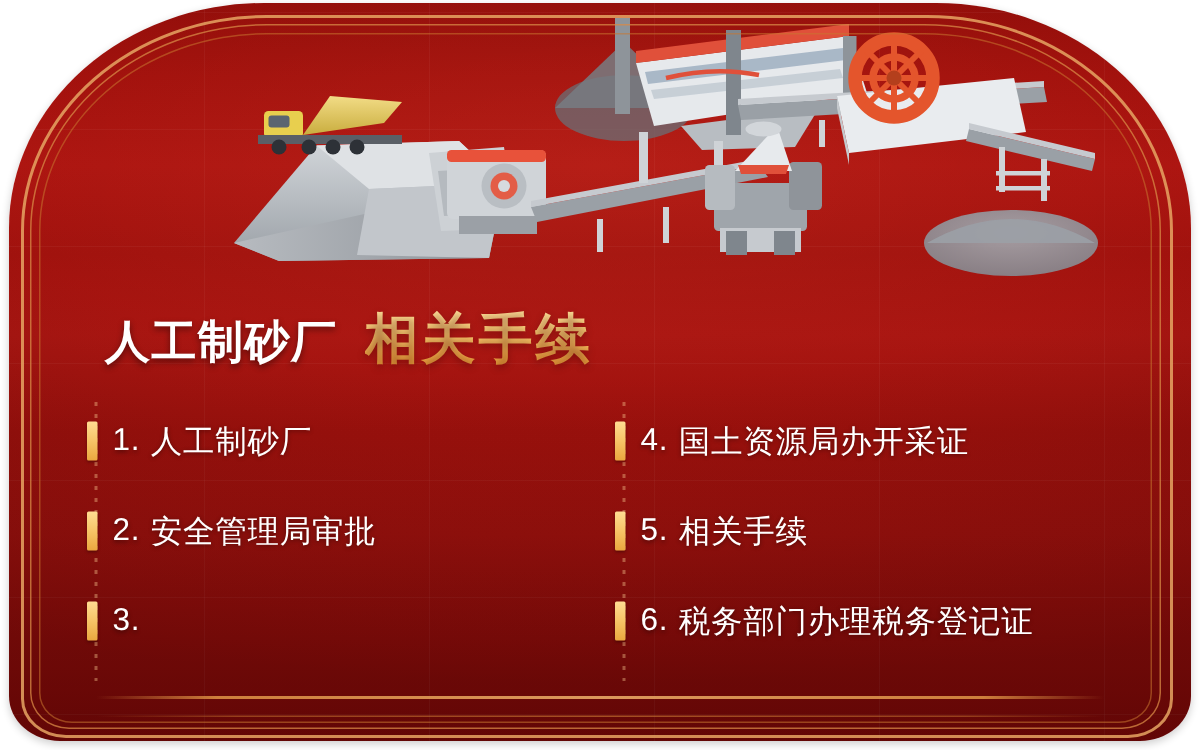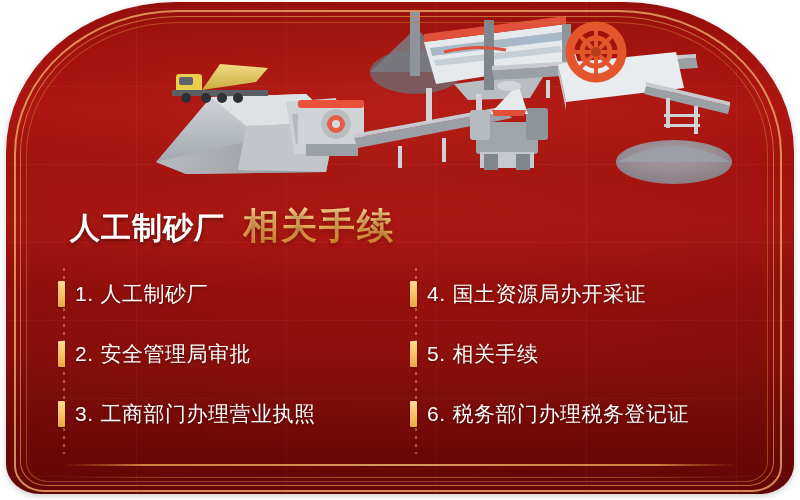--- a/index.html
+++ b/index.html
@@ -284,21 +284,20 @@
 
         <div class="item">
           <span class="bar"></span>
           <span class="txt">2.</span>
           <span class="txt" style="margin-left:7px">安全管理局审批</span>
         </div>
 
         <div class="item">
           <span class="bar"></span>
           <span class="txt">3.</span>
-          <span class="txt" style="margin-left:7px">工商部门办理营业执照</span>
         </div>
       </div>
 
       <div class="col col-right">
         <div class="dots"></div>
 
         <div class="item">
           <span class="bar"></span>
           <span class="txt">4.</span>
           <span class="txt" style="margin-left:7px">国土资源局办开采证</span>

